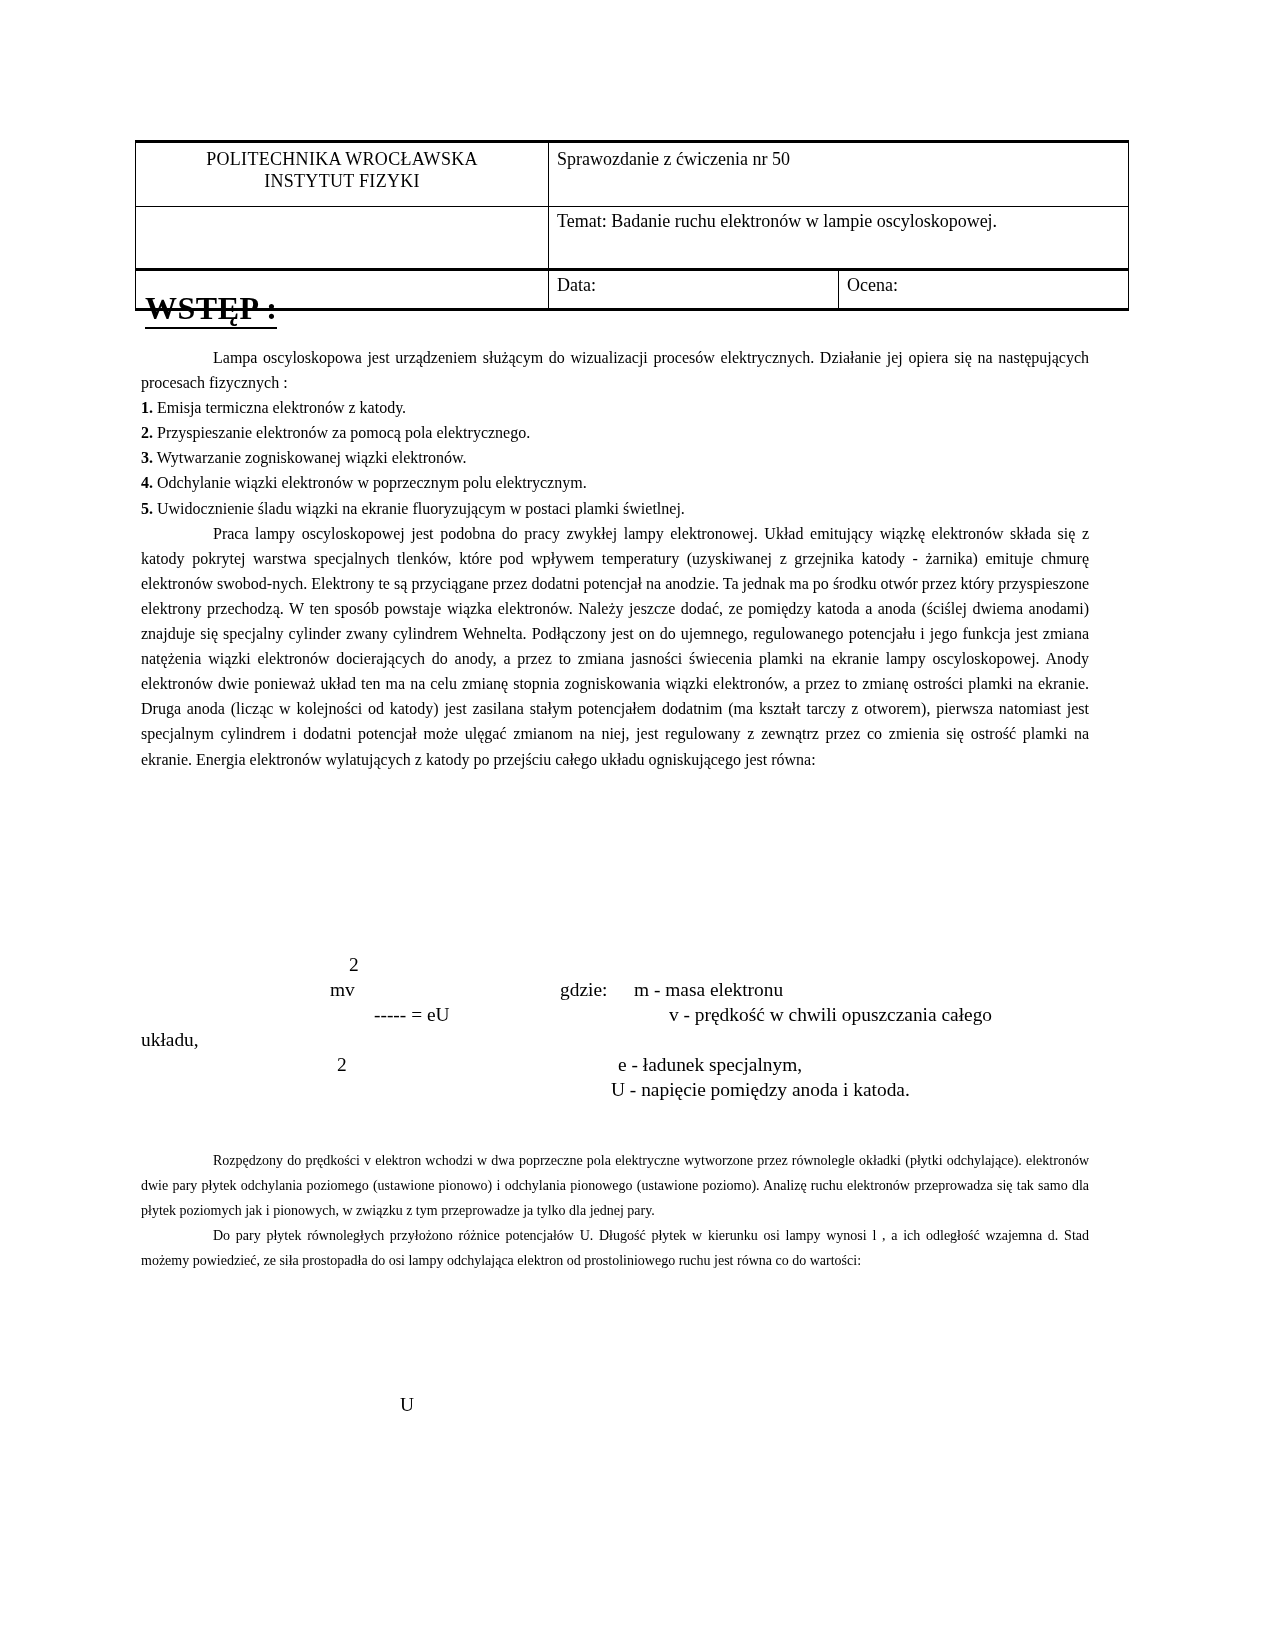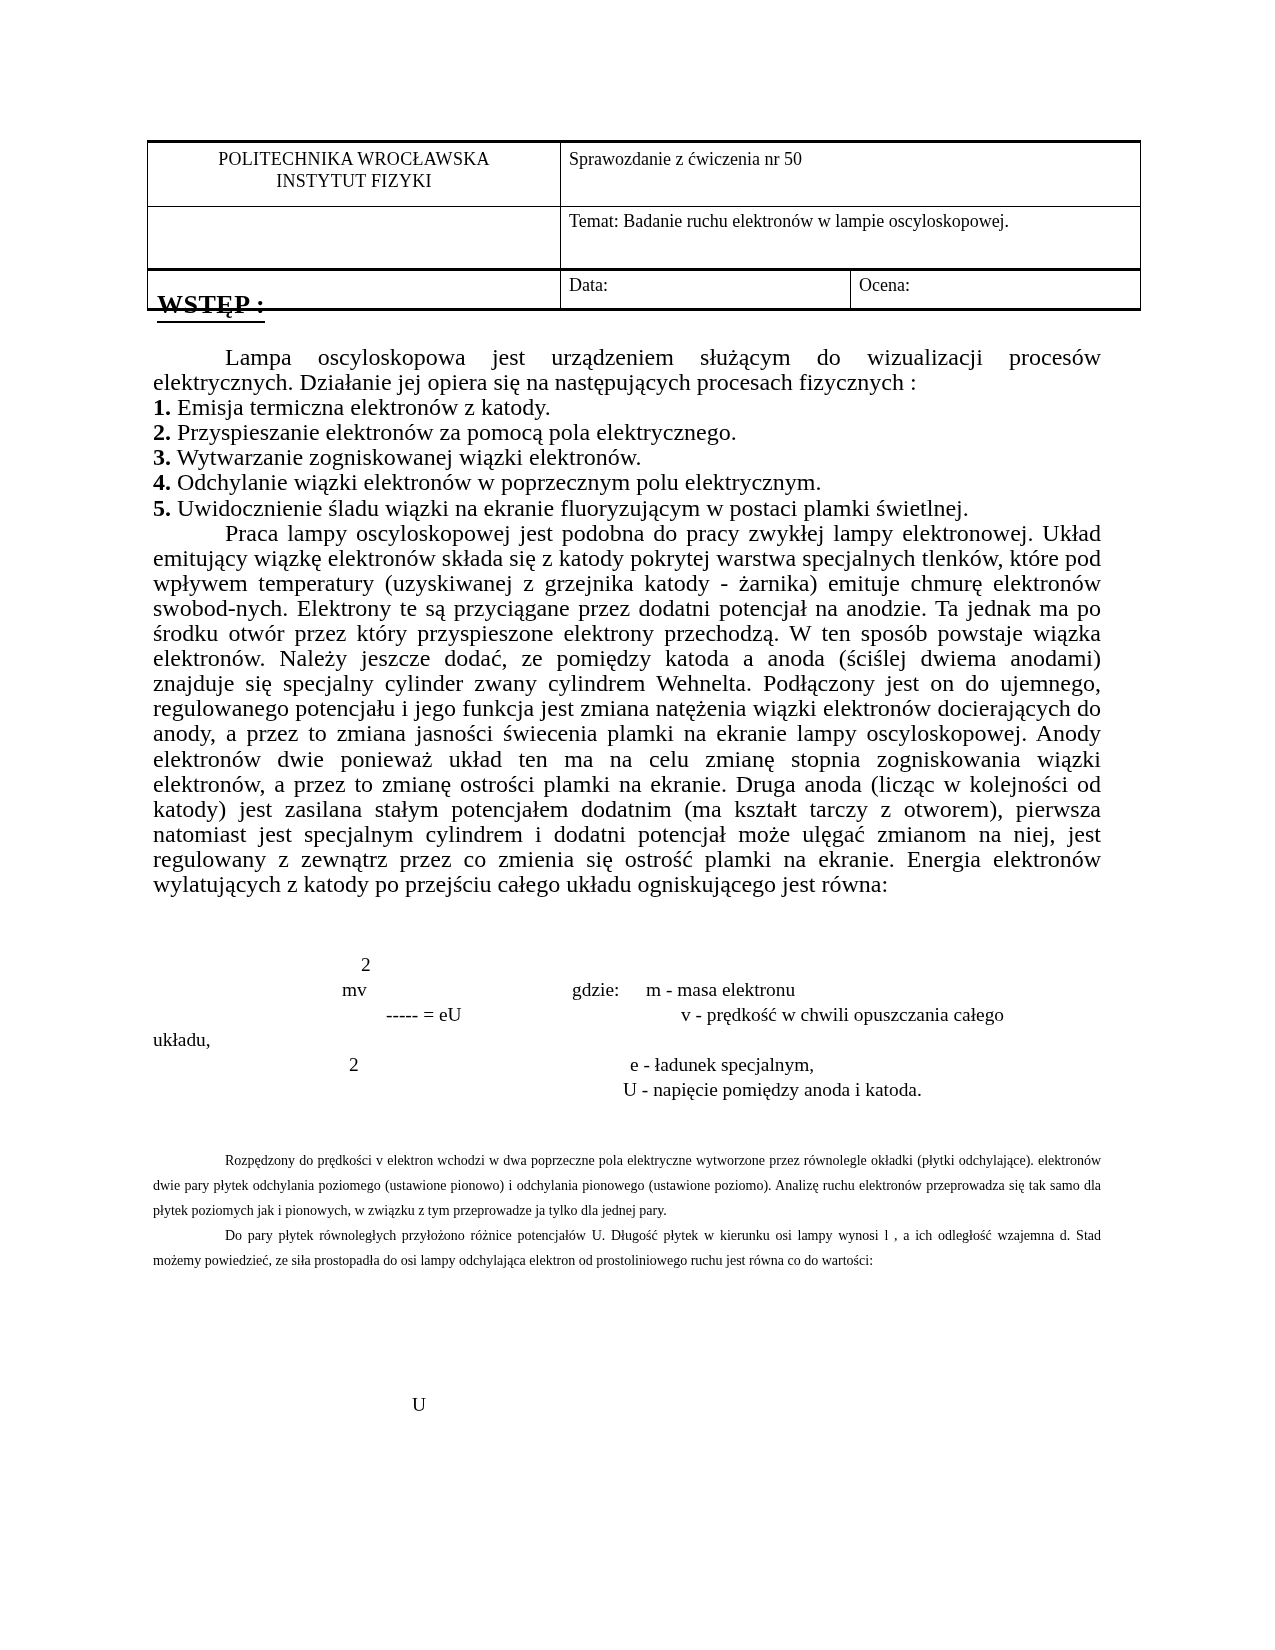--- a/index.html
+++ b/index.html
@@ -11,21 +11,21 @@
     width: 1275px;
     height: 1650px;
     font-family: "Liberation Serif", "DejaVu Serif", serif;
     color: #000000;
     position: relative;
     overflow: hidden;
   }
 
   .page {
     position: absolute;
-    left: 14px;
+    left: 2px;
     top: 0;
     width: 1015px;
     height: 1650px;
   }
 
   
   .hdr-table {
     position: absolute;
     left: 133px;
     top: 140px;
@@ -52,34 +52,34 @@
   .cell-inst .l1, .cell-inst .l2 { display: block; letter-spacing: 0.3px; }
   .cell-blank { height: 40px; }
   .cell-temat { height: 52px; }
   .cell-data  { height: 28px; }
 
   
   .wstep {
     position: absolute;
     left: 143px;
     top: 291px;
-    font-size: 26px;
+    font-size: 32px;
     font-weight: bold;
     letter-spacing: 0.5px;
     border-bottom: 2.4px solid #000;
     padding-bottom: 1px;
     line-height: 1.1;
   }
 
   .body-text {
     position: absolute;
     left: 139px;
     top: 345px;
     width: 948px;
-    font-size: 24px;
+    font-size: 16px;
     line-height: 25.1px;
     text-align: justify;
     text-justify: inter-word;
   }
   .body-text p { margin: 0; }
   .indent { text-indent: 72px; }
   .listline { text-indent: 0; }
   .listline b { font-weight: bold; }
 
   

